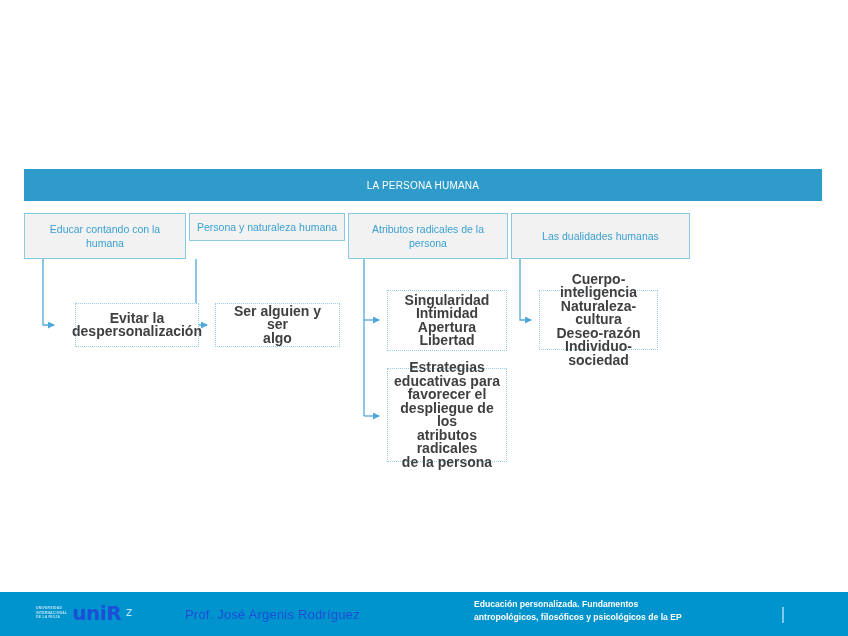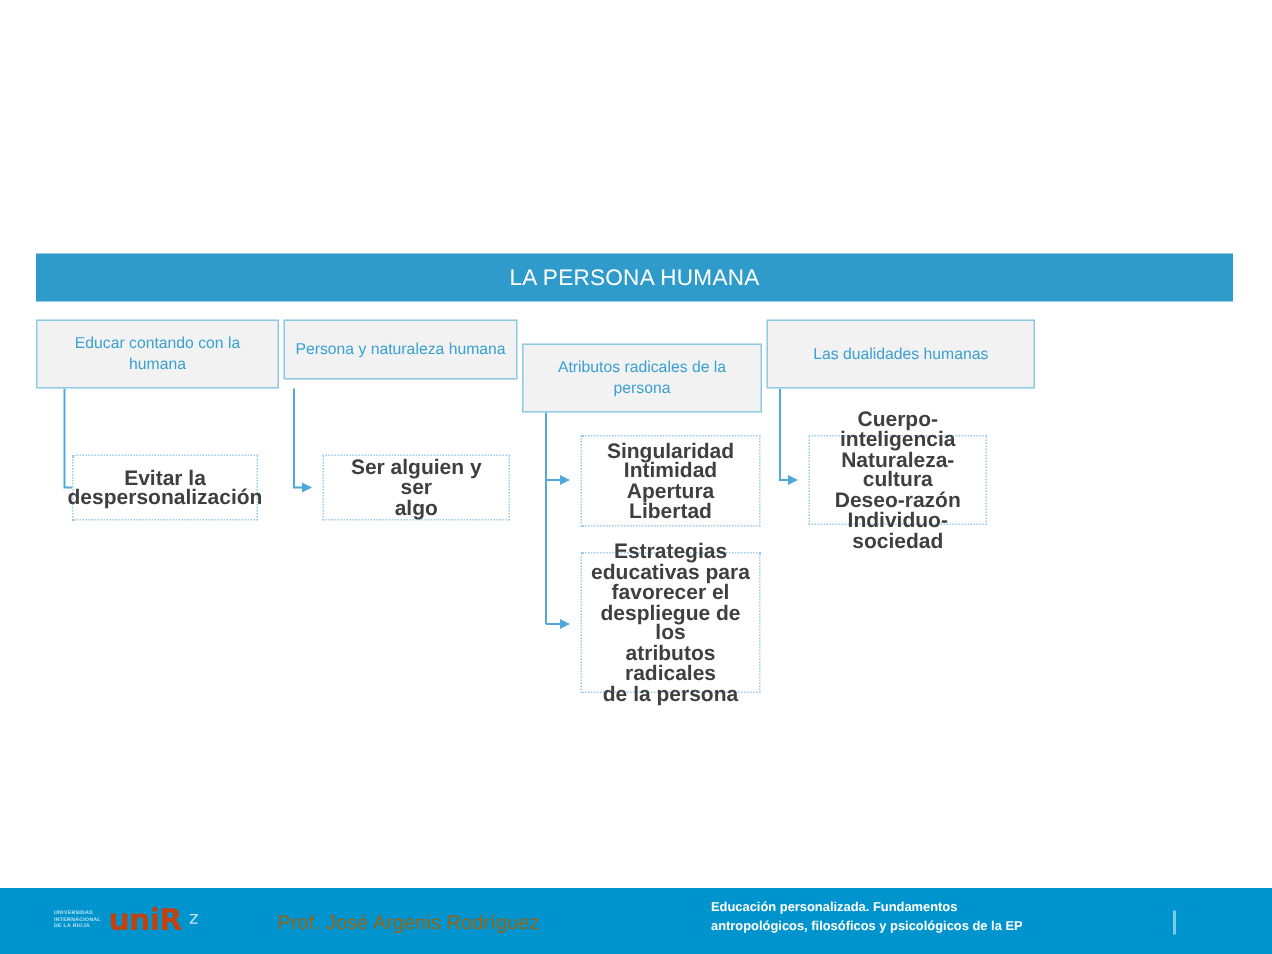--- a/index.html
+++ b/index.html
@@ -34,21 +34,21 @@
 
   
   .title-banner {
     position: absolute;
     left: 24px;
     top: 169px;
     width: 798px;
     height: 32px;
     background: #2E9BCB;
     color: #ffffff;
-    font-size: 15px;
+    font-size: 10px;
     letter-spacing: .2px;
     display: flex;
     align-items: center;
     justify-content: center;
     box-sizing: border-box;
   }
 
   
   .cat-box {
     position: absolute;
@@ -60,22 +60,22 @@
     line-height: 14px;
     display: flex;
     align-items: center;
     justify-content: center;
     text-align: center;
     padding: 2px 6px;
   }
   .cat-box > span { display: block; }
 
   #cat-0 { left: 24px;  top: 213px; width: 162px; height: 46px; }
-  #cat-1 { left: 189px; top: 213px; width: 156px; height: 40px; }
-  #cat-2 { left: 348px; top: 213px; width: 160px; height: 46px; margin-top: 16px; }
+  #cat-1 { left: 189px; top: 213px; width: 156px; height: 28px; }
+  #cat-2 { left: 348px; top: 213px; width: 160px; height: 46px; }
   #cat-3 { left: 511px; top: 213px; width: 179px; height: 46px; }
   #cat-4 { left: 667px; top: 213px; width: 155px; height: 46px; }
 
   
   .detail-box {
     position: absolute;
     background: #ffffff;
     border: 1px dotted #9ACBE8;
     box-sizing: border-box;
     color: #3F3F3F;
@@ -83,21 +83,21 @@
     line-height: 13.5px;
     display: flex;
     align-items: center;
     justify-content: center;
     text-align: center;
     padding: 3px 6px;
     font-weight: 600;
   }
   .detail-box > span { display: block; }
 
-  #det-0 { left: 48px;  top: 303px; width: 124px; height: 44px; }
+  #det-0 { left: 75px;  top: 303px; width: 124px; height: 44px; }
   #det-1 { left: 215px; top: 303px; width: 125px; height: 44px; }
   #det-2 { left: 387px; top: 290px; width: 120px; height: 61px; }
   #det-3 { left: 387px; top: 368px; width: 120px; height: 94px; }
   #det-4 { left: 539px; top: 290px; width: 119px; height: 60px; }
 
   
   .connectors {
     position: absolute;
     left: 0; top: 0;
     width: 848px;
@@ -127,40 +127,40 @@
   .logo-sub {
     color: #BFE4F4;
     font-size: 3.4px;
     line-height: 4.4px;
     letter-spacing: .25px;
     font-weight: 700;
     text-align: left;
     white-space: nowrap;
   }
   .logo-unir {
-    color: #c2410c;
+    color: #1d4ed8;
     font-size: 20px;
     font-weight: 700;
     letter-spacing: -0.5px;
     line-height: 20px;
     font-family: "DejaVu Sans", sans-serif;
   }
   .logo-mark {
     color: #BFE4F4;
     font-size: 12px;
     line-height: 12px;
     transform: rotate(180deg);
     font-family: "DejaVu Sans", sans-serif;
   }
 
   .author {
     position: absolute;
     left: 185px;
     top: 607px;
-    color: #a16207;
+    color: #1d4ed8;
     font-size: 13px;
     letter-spacing: .2px;
     white-space: nowrap;
   }
 
   .course {
     position: absolute;
     left: 462px;
     top: 598px;
     width: 300px;

